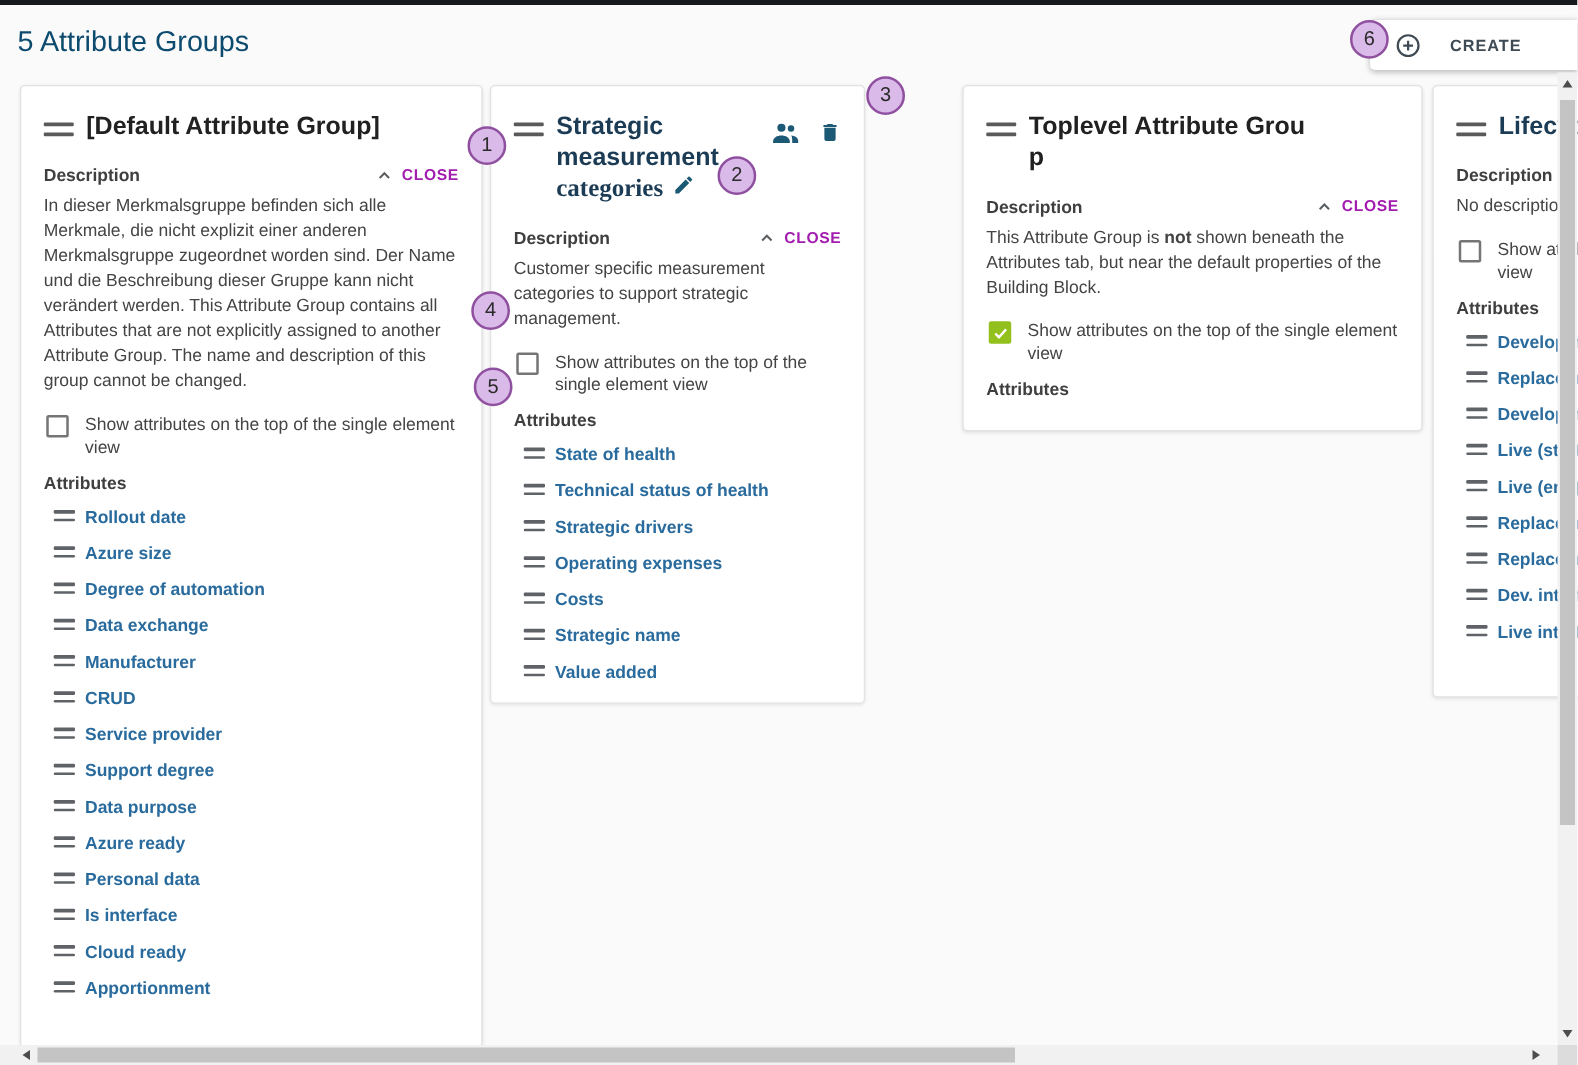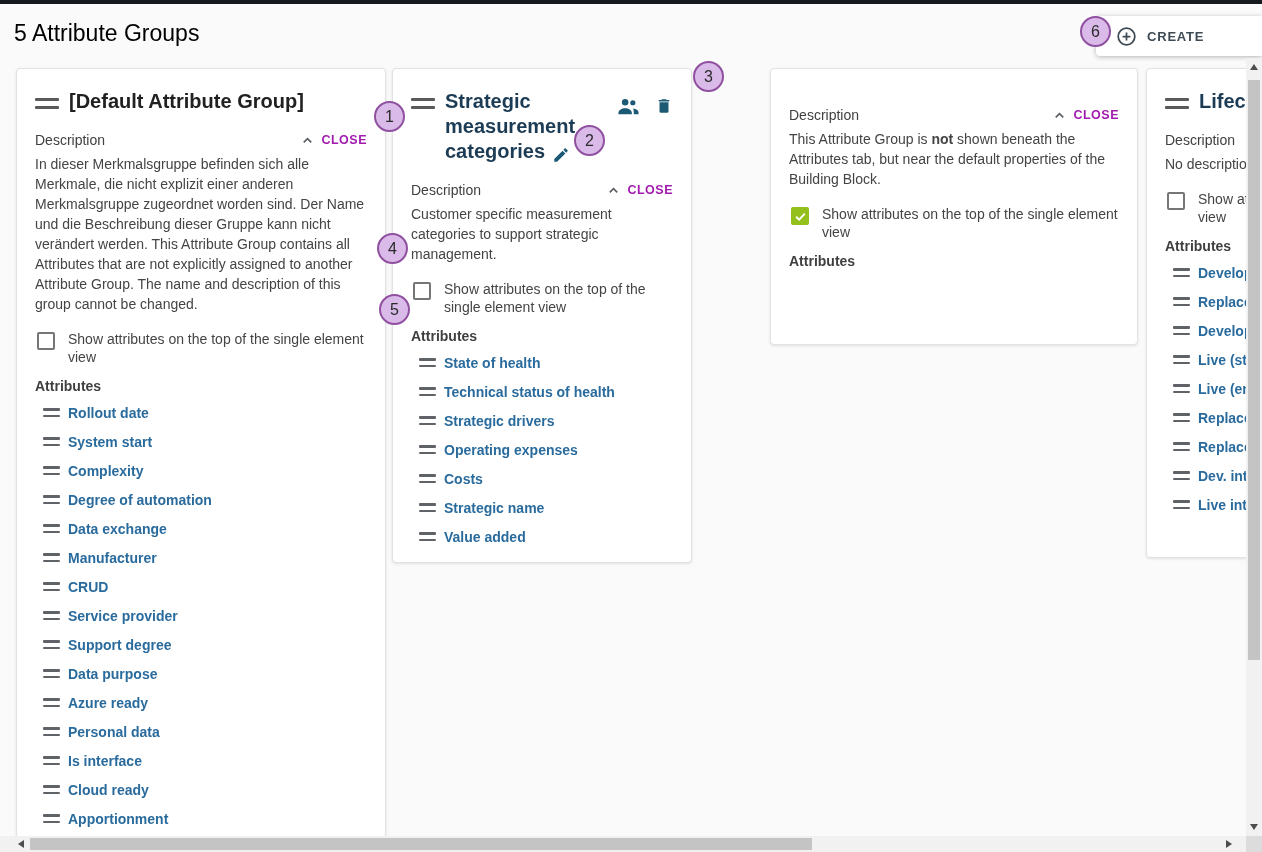--- a/index.html
+++ b/index.html
@@ -2,51 +2,51 @@
 <html><head>
 <meta charset="utf-8">
 <style>
   * { margin:0; padding:0; box-sizing:border-box; }
   html,body { width:1262px; height:852px; overflow:hidden; background:#fafafa;
     font-family:"Liberation Sans", sans-serif; color:#424242; position:relative; }
 
   .topbar { position:absolute; left:0; top:0; width:1262px; height:4px; background:#16191e; z-index:40; }
 
   .header { position:absolute; left:0; top:4px; width:1262px; height:54px; background:#fafafa; z-index:5; }
-  .page-title { position:absolute; left:14px; top:16px; font-size:23px; font-weight:400; color:#000000; }
+  .page-title { position:absolute; left:14px; top:16px; font-size:23px; font-weight:400; color:#0c4a6e; }
 
   .create-btn { position:absolute; left:1096px; top:12px; width:166px; height:40px; background:#ffffff;
     border-radius:4px 0 0 4px; box-shadow:0 1px 5px rgba(0,0,0,0.28); display:flex; align-items:center;
-    padding-left:20px; gap:10px; cursor:pointer; z-index:6; }
+    padding-left:20px; gap:23px; cursor:pointer; z-index:6; }
   .create-btn span { font-size:13px; font-weight:bold; letter-spacing:0.8px; color:#3e4a54; }
 
   .content { position:absolute; left:0; top:58px; width:1262px; height:778px; overflow:hidden;padding-left:11px; }
 
   .card { position:absolute; background:#fff; border:1px solid #e2e2e2; border-radius:4px;
     box-shadow:0 1px 3px rgba(0,0,0,0.10); padding:20px 18px; overflow:hidden; }
   .card1 { left:16px;  top:10px; width:370px; height:770px; }
   .card2 { left:392px; top:10px; width:300px; height:495px; }
   .card3 { left:770px; top:10px; width:368px; height:277px; }
   .card4 { left:1146px; top:10px; width:368px; height:490px; }
 
   .card-head { display:flex; align-items:flex-start; }
   .drag-handle { width:24px; margin-top:9px; margin-right:10px; flex:none; cursor:grab; }
   .drag-handle i, .row-handle i { display:block; height:3px; background:#5a5a5a; border-radius:1px; }
   .drag-handle i + i { margin-top:5px; }
   .card-title { font-size:20px; font-weight:bold; line-height:25px; color:#212121; }
   .card-title .tline { display:block; }
-  .card-title .tline2 { display:flex; align-items:flex-end; gap:7px; }
+  .card-title .tline2 { display:flex; align-items:flex-start; gap:7px;font-family:Liberation Serif, serif; }
   .navy .card-title { color:#1c3c55; }
   .c2-title { width:218px; }
   .head-icons { margin-left:auto; display:flex; gap:15px; margin-top:7px; }
   .head-icons svg { cursor:pointer; }
   .pencil-icon { cursor:pointer; }
 
   .desc-row { display:flex; align-items:center; margin-top:18px; }
-  .section-label { font-size:14px; font-weight:normal; color:#3f3f3f; }
+  .section-label { font-size:14px; font-weight:bold; color:#3f3f3f; }
   .close-btn { margin-left:auto; display:flex; align-items:center; gap:6px; cursor:pointer; }
   .close-btn span { font-size:12.5px; font-weight:bold; letter-spacing:0.5px; color:#a21caf; }
 
   .desc-text { margin-top:6px; font-size:14px; line-height:20px; color:#444; max-width:340px; }
   .desc-text b { font-weight:bold; }
 
   .chk-row { display:flex; margin-top:16px; padding-left:2px; }
   .checkbox { width:18px; height:18px; border:2px solid #757575; border-radius:2px; background:#fff;
     flex:none; margin-top:2px; cursor:pointer; display:flex; align-items:center; justify-content:center; }
   .checkbox svg { display:none; }
@@ -134,28 +134,21 @@
             <i></i>
             <i></i>
           </span>
           <span class="attr-name">Rollout date</span>
         </li>
       <li>
           <span class="row-handle">
             <i></i>
             <i></i>
           </span>
-          <span class="attr-name">System start</span>
-        </li>
-      <li>
-          <span class="row-handle">
-            <i></i>
-            <i></i>
-          </span>
-          <span class="attr-name">Complexity</span>
+          <span class="attr-name">Azure size</span>
         </li>
       <li>
           <span class="row-handle">
             <i></i>
             <i></i>
           </span>
           <span class="attr-name">Degree of automation</span>
         </li>
       <li>
           <span class="row-handle">
@@ -328,20 +321,30 @@
           <span class="row-handle">
             <i></i>
             <i></i>
           </span>
           <span class="attr-name">Value added</span>
         </li>
     </ul>
   </div>
 
   <div class="card card3">
+    <div class="card-head">
+      <div class="drag-handle">
+          <i></i>
+          <i></i>
+        </div>
+      <div class="card-title">
+        <span class="tline">Toplevel Attribute Grou</span>
+        <span class="tline">p</span>
+      </div>
+    </div>
     <div class="desc-row">
       <span class="section-label">Description</span>
       <span class="close-btn">
         <svg width="15" height="15" viewBox="0 0 24 24" fill="none" stroke="#5a5e62" stroke-width="2.6">
             <path d="M6 15l6-6 6 6"></path>
           </svg>
         <span>CLOSE</span>
       </span>
     </div>
     <div class="desc-text"><span>This Attribute Group is </span><b>not</b><span> shown beneath the Attributes tab, but near the default properties of the Building Block.</span></div>

